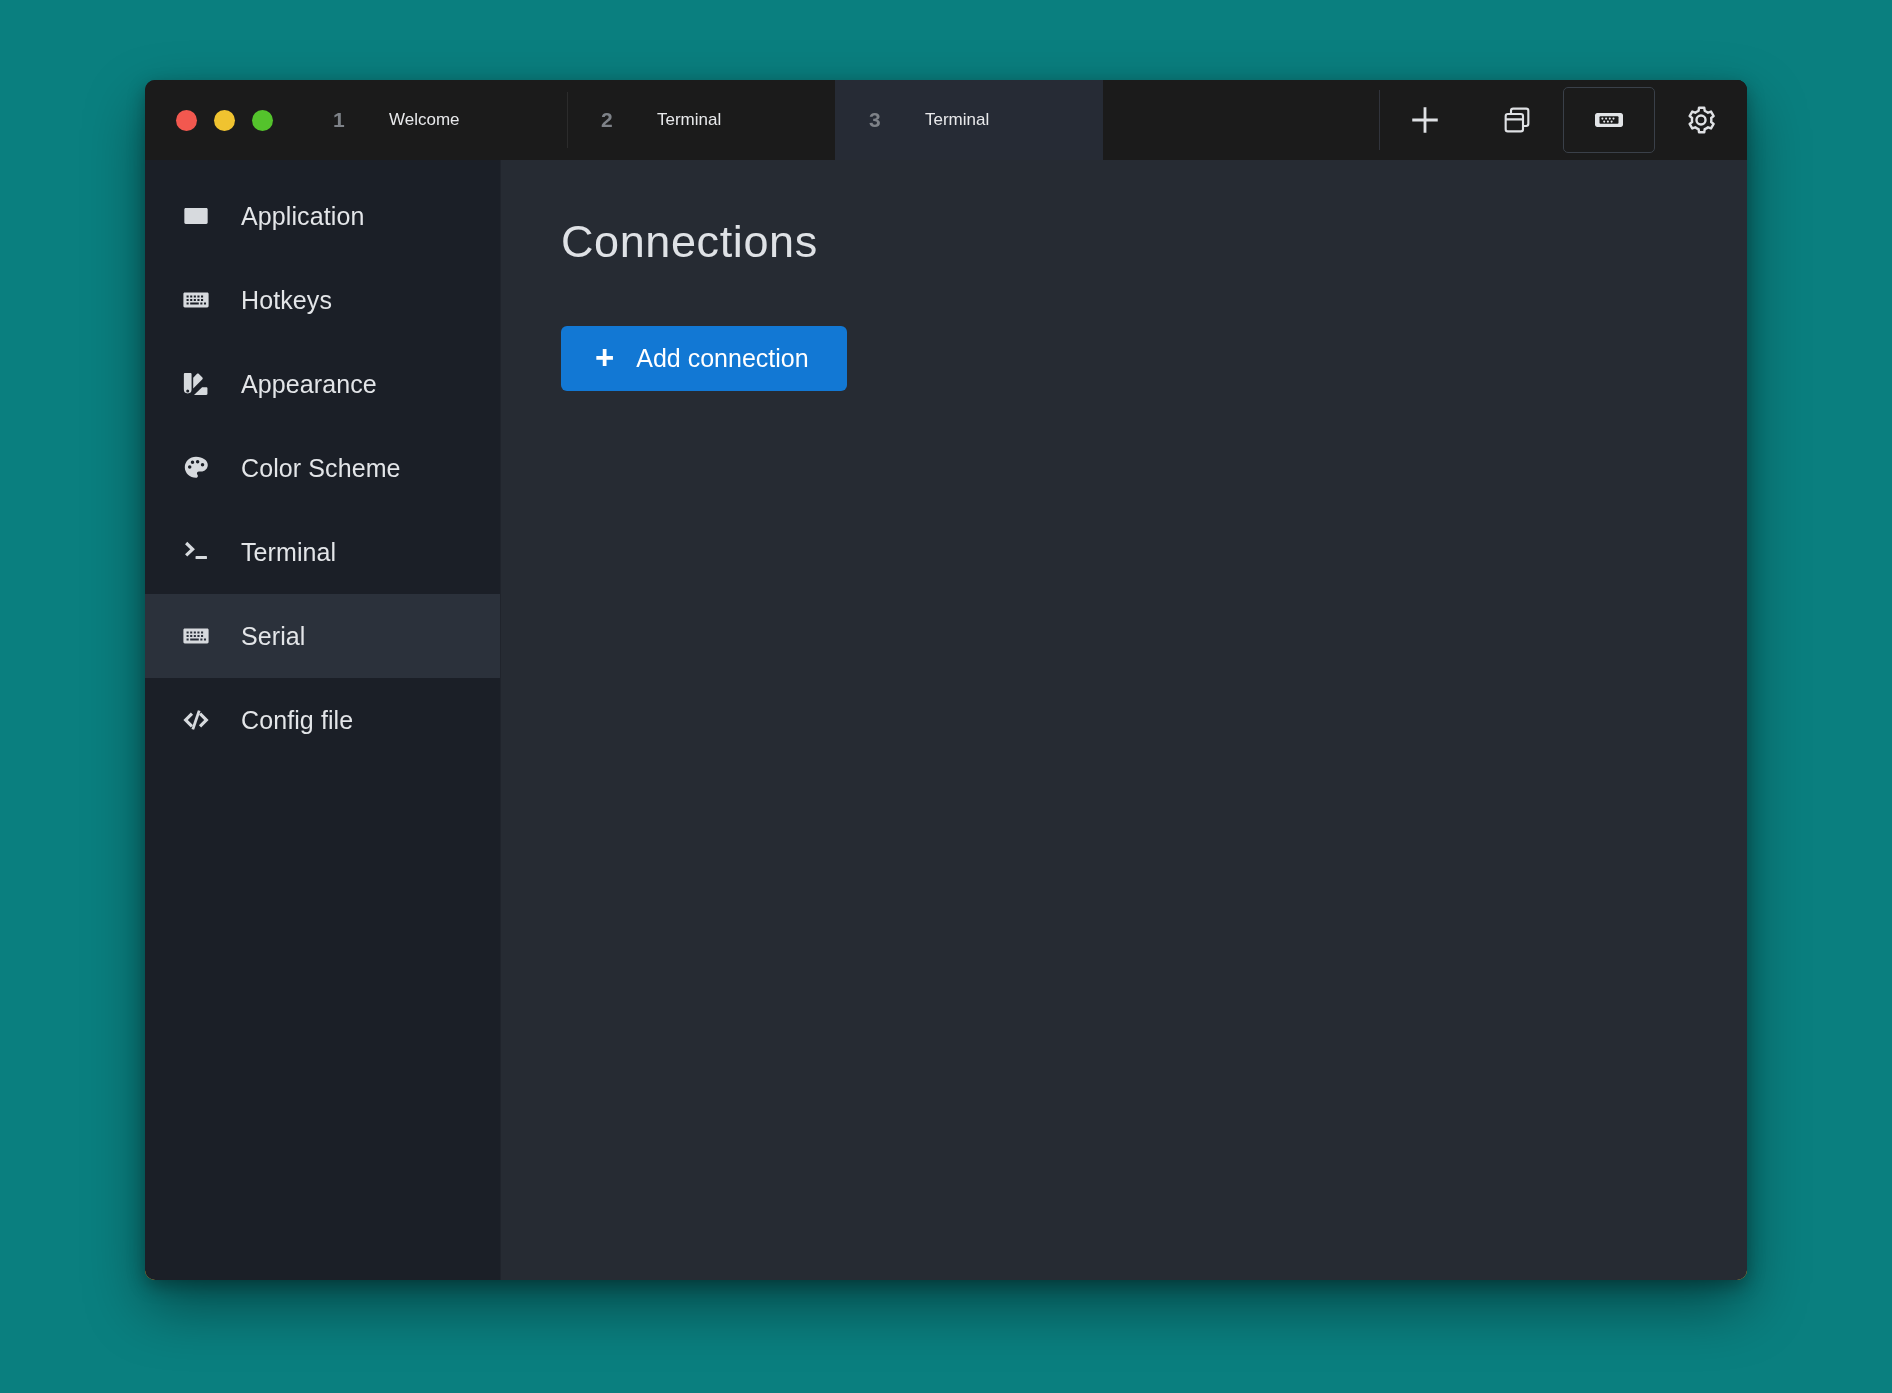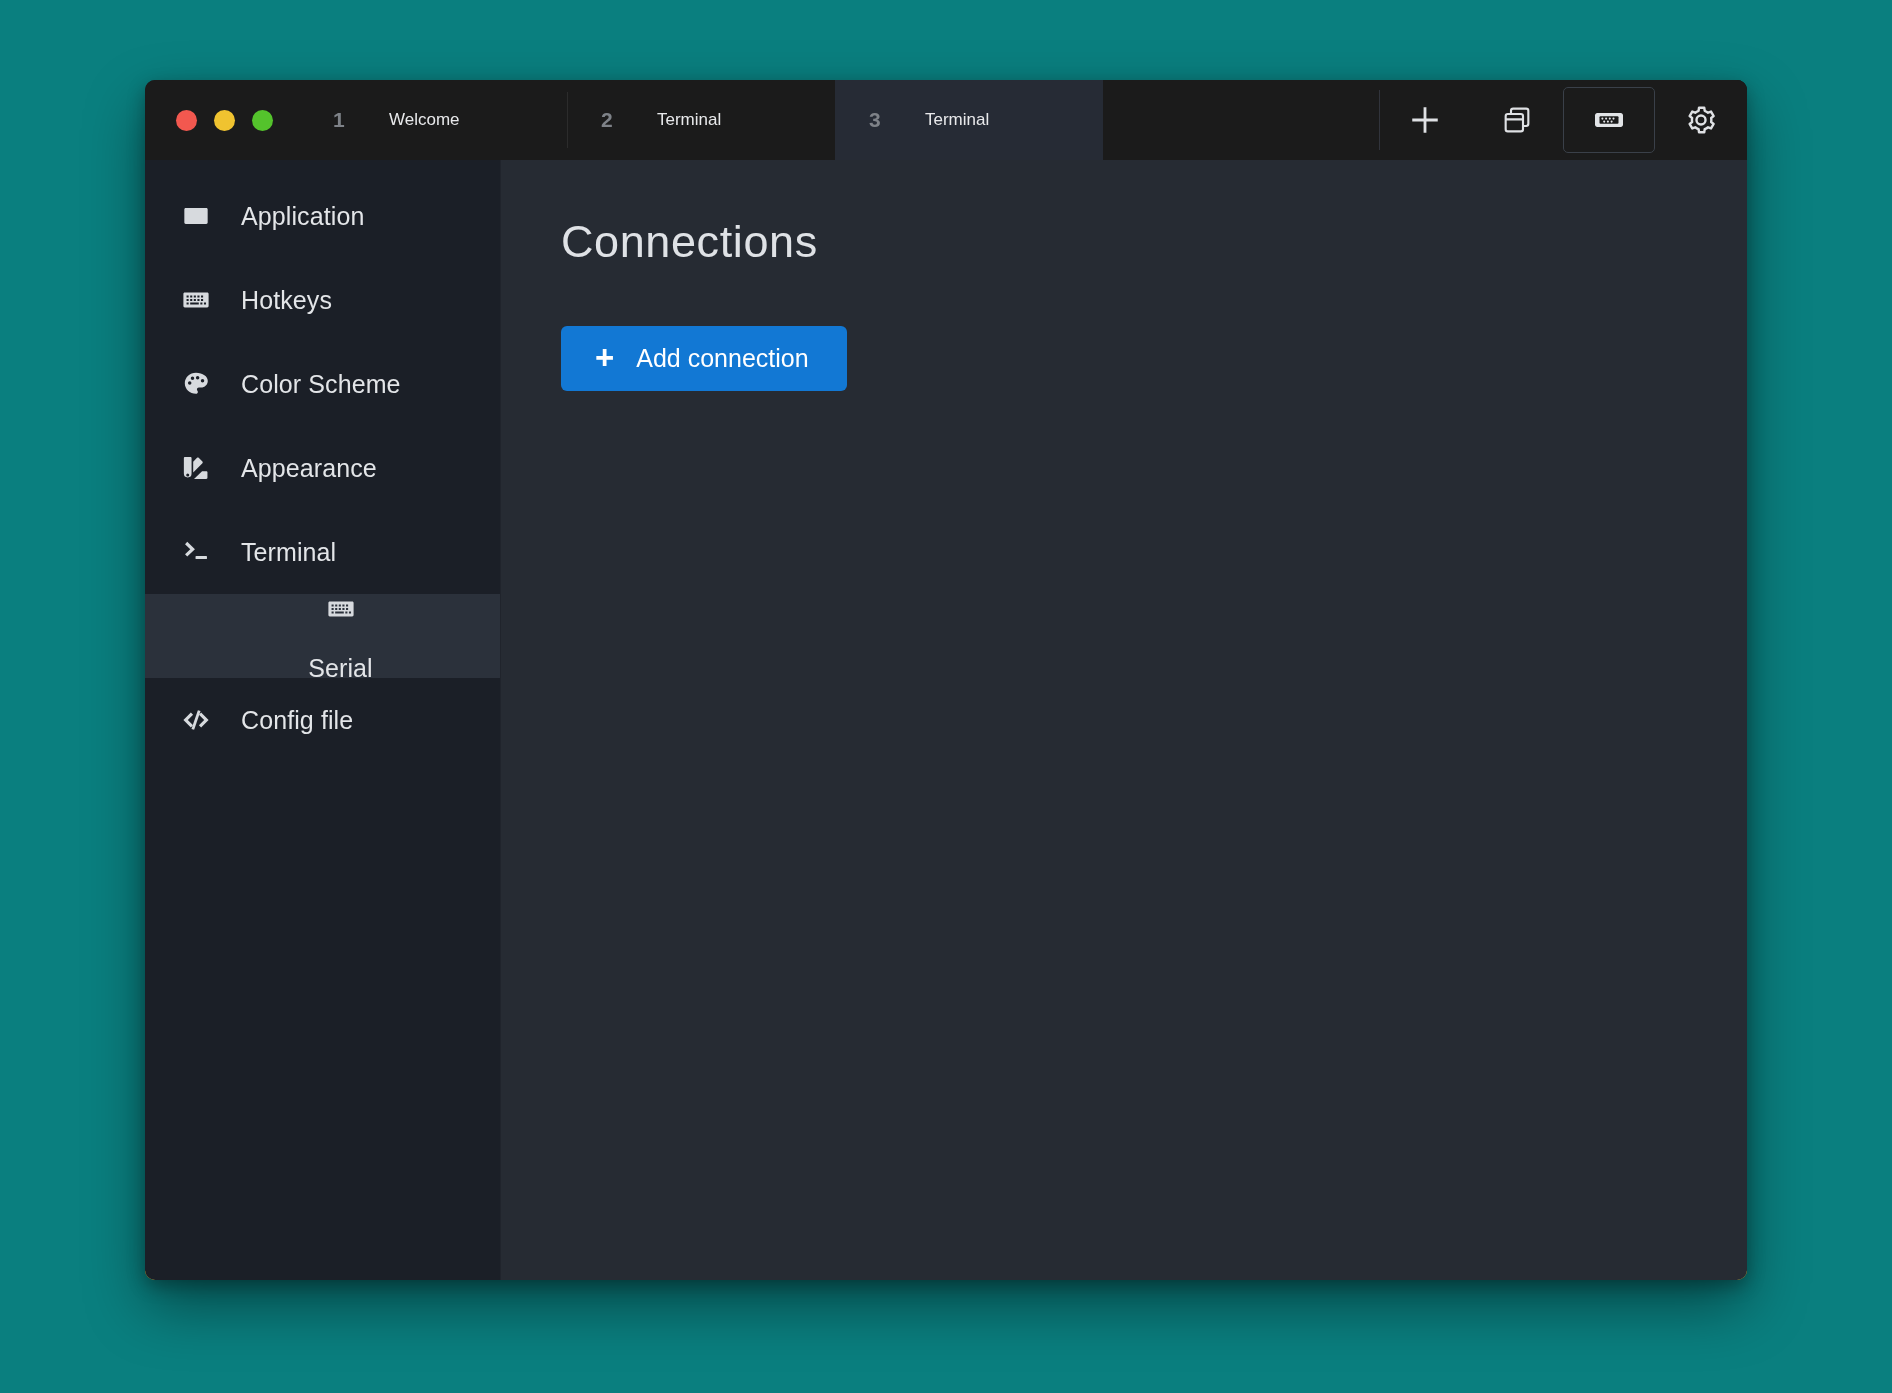--- a/index.html
+++ b/index.html
@@ -153,21 +153,21 @@
   }
 
   .nav-item {
     display: flex;
     align-items: center;
     height: 84px;
     padding-left: 36px;
     gap: 30px;
     cursor: default;
   }
-  .nav-item.selected { background: #2b313b; flex-direction: column; }
+  .nav-item.selected { background: #2b313b; }
 
   .nav-icon {
     width: 30px;
     height: 30px;
     flex: 0 0 30px;
     display: flex;
     align-items: center;
     justify-content: center;
     color: #d7dade;
   }
@@ -316,35 +316,35 @@
             <path d="M2.4 5.6h19.2c.7 0 1.2.5 1.2 1.2v10.4c0 .7-.5 1.2-1.2 1.2H2.4c-.7 0-1.2-.5-1.2-1.2V6.8c0-.7.5-1.2 1.2-1.2zm1.5 2.6v1.6h1.8V8.2zm3.1 0v1.6h1.8V8.2zm3.1 0v1.6h1.8V8.2zm3.1 0v1.6h1.8V8.2zm3.1 0v1.6h1.8V8.2zm-12.4 3v1.6h1.8v-1.6zm3.1 0v1.6h1.8v-1.6zm3.1 0v1.6h1.8v-1.6zm3.1 0v1.6h1.8v-1.6zm3.1 0v1.6h1.8v-1.6zm-12.4 3v1.6h1.8v-1.6zm3.1 0v1.6h7.4v-1.6zm8.7 0v1.6h1.8v-1.6zm3.1 0v1.6h1.8v-1.6z"></path>
           </svg>
         </span>
         <span class="nav-label">Hotkeys</span>
       </div>
 
 
       <div class="nav-item">
         <span class="nav-icon">
           <svg width="28" height="28" viewBox="0 0 24 24">
-            <path d="M12 2.4C6.7 2.4 2.4 6.4 2.4 11.4c0 5 4.3 9 9.6 9 .9 0 1.6-.7 1.6-1.6 0-.4-.2-.8-.4-1.1-.3-.3-.4-.7-.4-1.1 0-.9.7-1.6 1.6-1.6h1.9c3.2 0 5.8-2.5 5.8-5.6 0-3.9-4.3-7-10.1-7zM6.6 12.6a1.5 1.5 0 1 1 0-3 1.5 1.5 0 0 1 0 3zm2.4-4a1.5 1.5 0 1 1 0-3 1.5 1.5 0 0 1 0 3zm4.4-.4a1.5 1.5 0 1 1 0-3 1.5 1.5 0 0 1 0 3zm4.2 2.6a1.5 1.5 0 1 1 0-3 1.5 1.5 0 0 1 0 3z"></path>
-          </svg>
-        </span>
-        <span class="nav-label">Color Scheme</span>
-      </div>
-
-      <div class="nav-item">
-        <span class="nav-icon">
-          <svg width="28" height="28" viewBox="0 0 24 24">
             <path d="M2.6 2.6h4.6c.6 0 1 .5 1 1v13.2a3.3 3.3 0 1 1-6.6 0V3.6c0-.5.4-1 1-1zm2.3 14.1a1.3 1.3 0 1 0 0 2.6 1.3 1.3 0 0 0 0-2.6zM5 5.1h2.3v1.6H5zm0 3.6h2.3v1.6H5z"></path>
             <path d="M9.6 6.6l3.3-3.3c.4-.4 1-.4 1.4 0l3.2 3.2c.4.4.4 1 0 1.4L9.6 15.8z"></path>
             <path d="M10.3 21.4h10.5c.6 0 1-.5 1-1v-4.6c0-.6-.4-1-1-1h-3.6z"></path>
           </svg>
         </span>
         <span class="nav-label">Appearance</span>
+      </div>
+
+      <div class="nav-item">
+        <span class="nav-icon">
+          <svg width="28" height="28" viewBox="0 0 24 24">
+            <path d="M12 2.4C6.7 2.4 2.4 6.4 2.4 11.4c0 5 4.3 9 9.6 9 .9 0 1.6-.7 1.6-1.6 0-.4-.2-.8-.4-1.1-.3-.3-.4-.7-.4-1.1 0-.9.7-1.6 1.6-1.6h1.9c3.2 0 5.8-2.5 5.8-5.6 0-3.9-4.3-7-10.1-7zM6.6 12.6a1.5 1.5 0 1 1 0-3 1.5 1.5 0 0 1 0 3zm2.4-4a1.5 1.5 0 1 1 0-3 1.5 1.5 0 0 1 0 3zm4.4-.4a1.5 1.5 0 1 1 0-3 1.5 1.5 0 0 1 0 3zm4.2 2.6a1.5 1.5 0 1 1 0-3 1.5 1.5 0 0 1 0 3z"></path>
+          </svg>
+        </span>
+        <span class="nav-label">Color Scheme</span>
       </div>
 
 
       <div class="nav-item">
         <span class="nav-icon">
           <svg width="28" height="28" viewBox="0 0 24 24">
             <path d="M2.6 5.3l1.9-2 6.6 6.3-6.6 6.3-1.9-2 4.5-4.3z"></path>
             <rect x="11.6" y="15.4" width="9.8" height="2.7" rx="0.6"></rect>
           </svg>
         </span>

